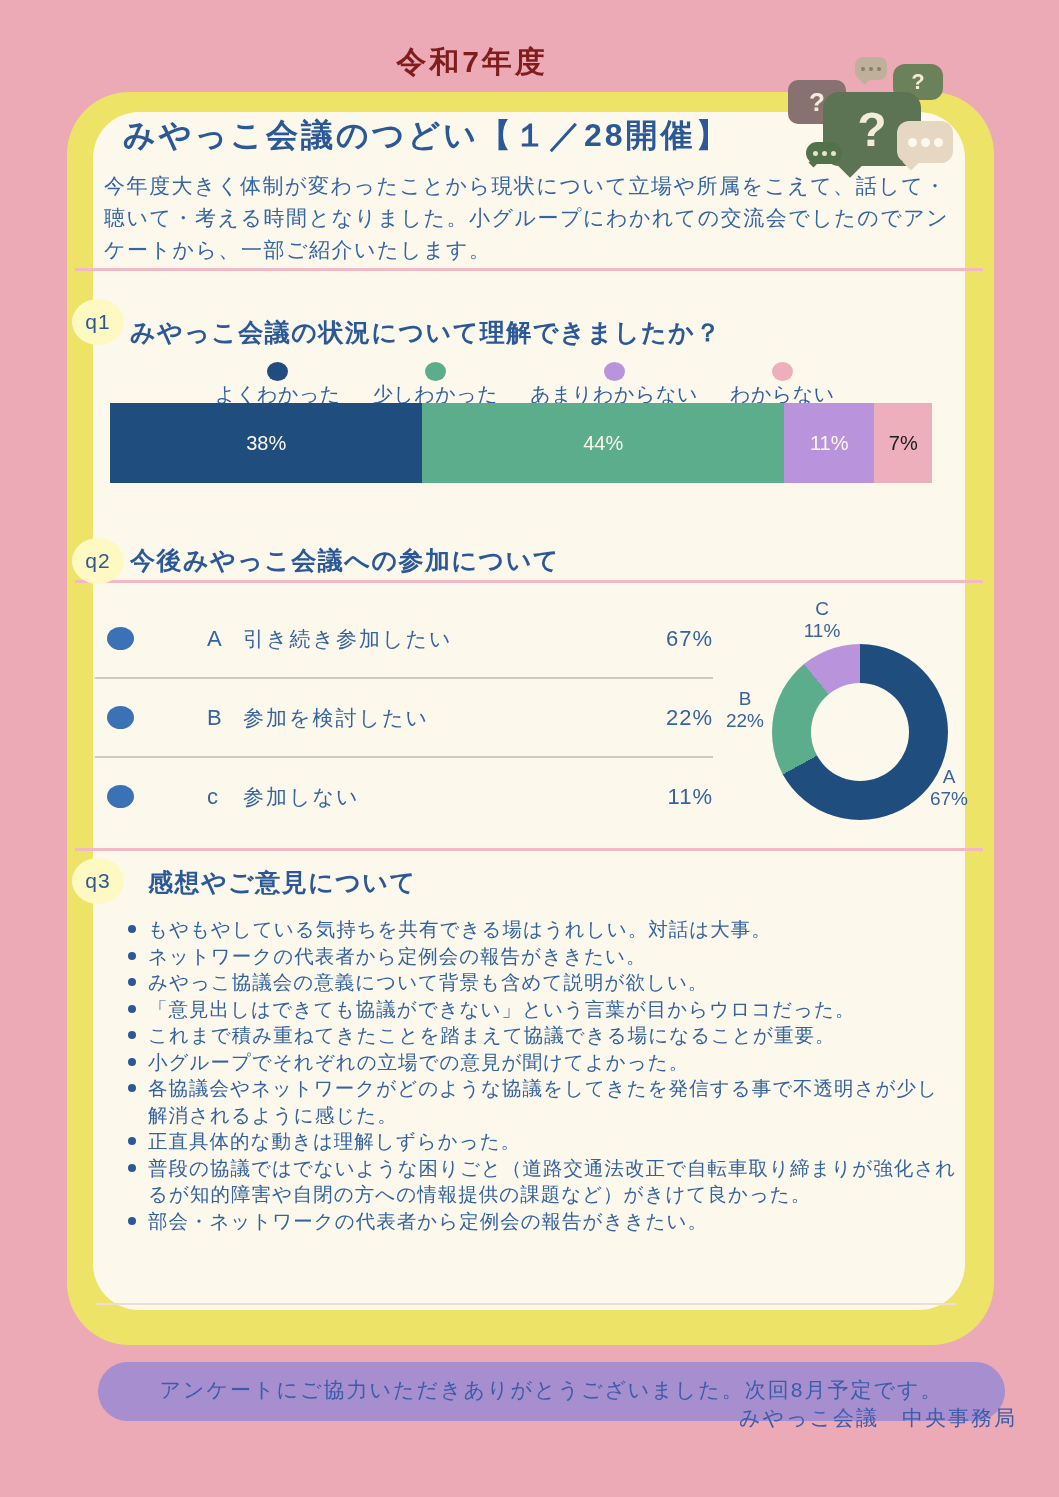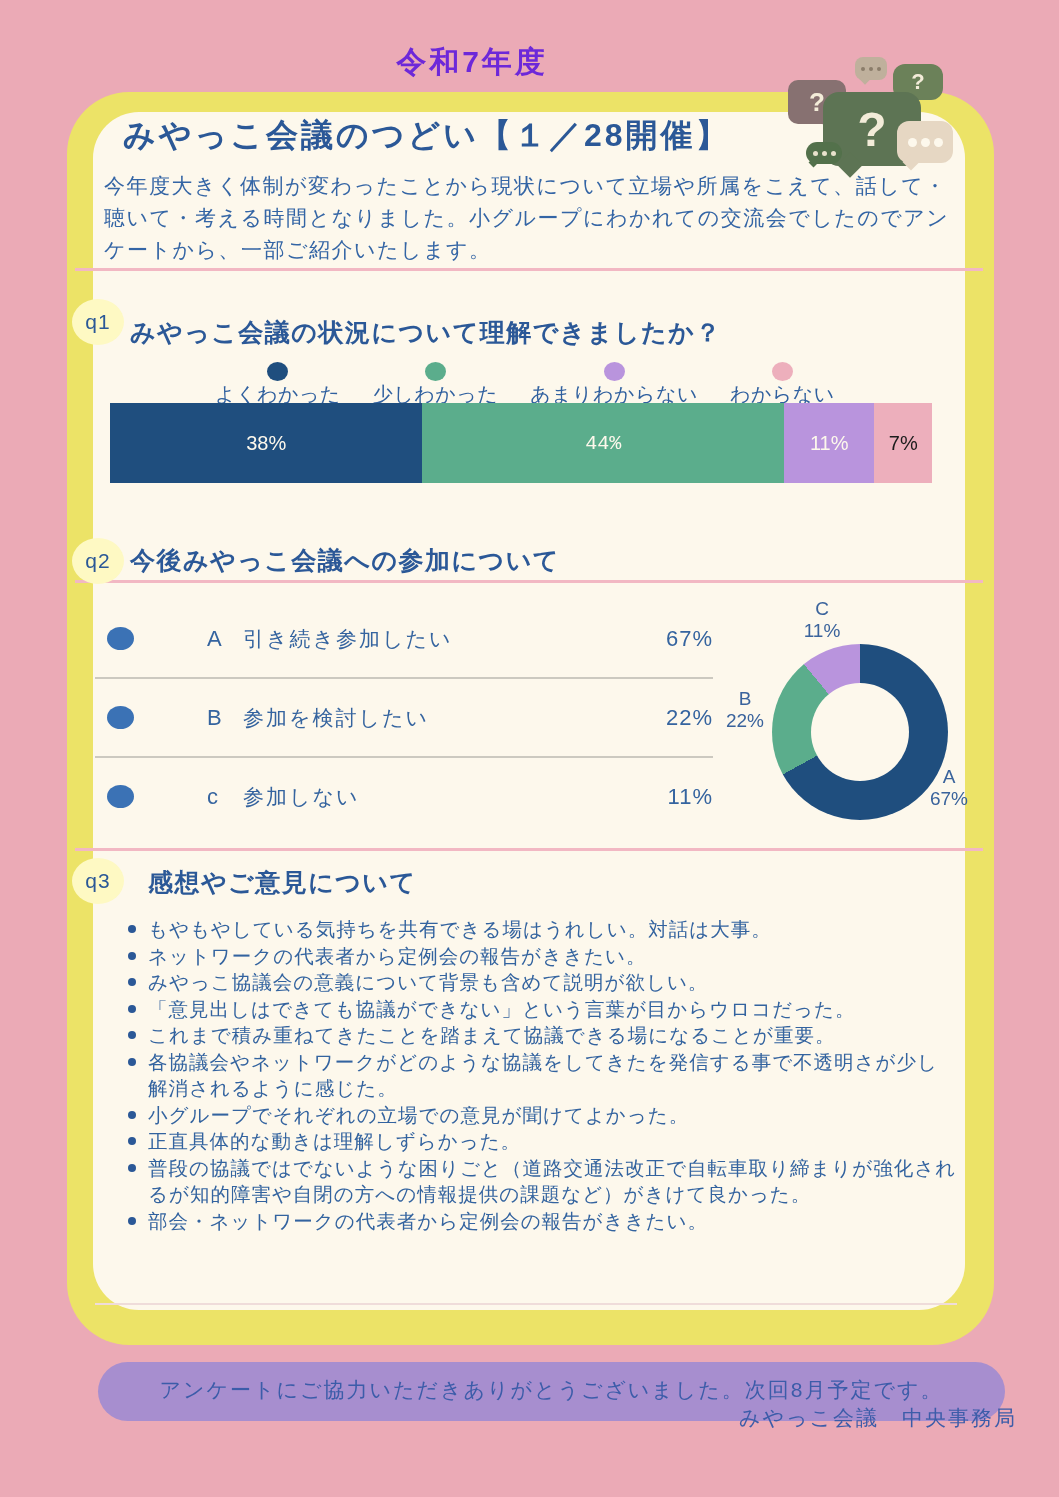--- a/index.html
+++ b/index.html
@@ -10,21 +10,21 @@
   .page{
     position:relative;
     width:1059px;height:1497px;
     background:#ebaab6;
     overflow:hidden;
   }
   
   .era-title{
     position:absolute;top:42px;left:0;width:944px;
     text-align:center;
-    font-size:30px;font-weight:bold;color:#6d28d9;letter-spacing:3px;
+    font-size:30px;font-weight:bold;color:#7f1d1d;letter-spacing:3px;
   }
   
   .frame{
     position:absolute;left:67px;top:92px;width:927px;height:1253px;
     background:#ece367;border-radius:62px;
   }
   .card{
     position:absolute;left:26px;top:20px;width:872px;height:1198px;
     background:#fdf8ec;border-radius:46px;
   }
@@ -195,21 +195,21 @@
       <span class="legend-dot" style="background: rgb(237, 175, 188);"></span>
       <span class="legend-label">わからない</span>
     </div>
   </div>
 
   <div class="stacked-bar">
     <div class="bar-seg" style="flex-grow: 38; background: rgb(31, 78, 126);">
       <span class="bar-seg-label" style="color: rgb(253, 248, 236);">38%</span>
     </div>
     <div class="bar-seg" style="flex-grow: 44; background: rgb(91, 173, 140);">
-      <span class="bar-seg-label" style="color: rgb(253, 248, 236); font-family: Liberation Mono, monospace;">44%</span>
+      <span class="bar-seg-label" style="color: rgb(253, 248, 236);">44%</span>
     </div>
     <div class="bar-seg" style="flex-grow: 11; background: rgb(185, 148, 221);">
       <span class="bar-seg-label" style="color: rgb(253, 248, 236);">11%</span>
     </div>
     <div class="bar-seg" style="flex-grow: 7; background: rgb(237, 175, 188);">
       <span class="bar-seg-label" style="color: rgb(28, 28, 28);">7%</span>
     </div>
   </div>
 
   <div class="q-badge b2">q2</div>
@@ -254,22 +254,22 @@
 
   <div class="q-badge b3">q3</div>
   <div class="q-heading h3">感想やご意見について</div>
 
   <ul class="feedback-list">
     <li>もやもやしている気持ちを共有できる場はうれしい。対話は大事。</li>
     <li>ネットワークの代表者から定例会の報告がききたい。</li>
     <li>みやっこ協議会の意義について背景も含めて説明が欲しい。</li>
     <li>「意見出しはできても協議ができない」という言葉が目からウロコだった。</li>
     <li>これまで積み重ねてきたことを踏まえて協議できる場になることが重要。</li>
+    <li>小グループでそれぞれの立場での意見が聞けてよかった。</li>
     <li>各協議会やネットワークがどのような協議をしてきたを発信する事で不透明さが少し解消されるように感じた。</li>
-    <li>小グループでそれぞれの立場での意見が聞けてよかった。</li>
     <li>正直具体的な動きは理解しずらかった。</li>
     <li>普段の協議ではでないような困りごと（道路交通法改正で自転車取り締まりが強化されるが知的障害や自閉の方への情報提供の課題など）がきけて良かった。</li>
     <li>部会・ネットワークの代表者から定例会の報告がききたい。</li>
   </ul>
 
   <div class="banner">
     <div class="banner-line1">アンケートにご協力いただきありがとうございました。次回8月予定です。</div>
     <div class="banner-line2">みやっこ会議　中央事務局</div>
   </div>
 

